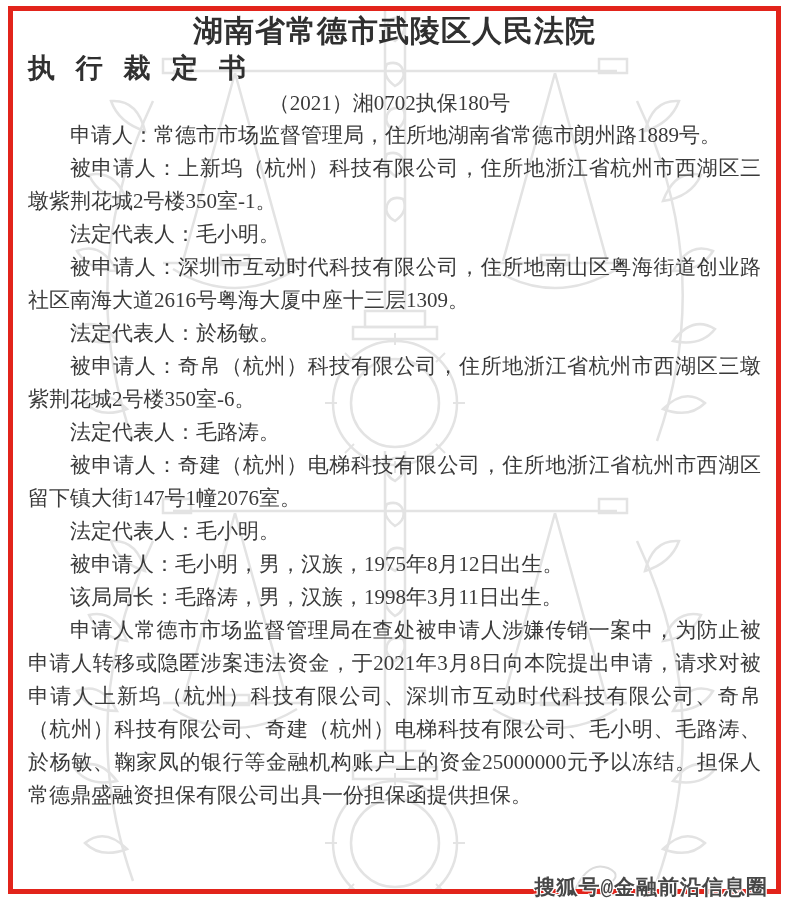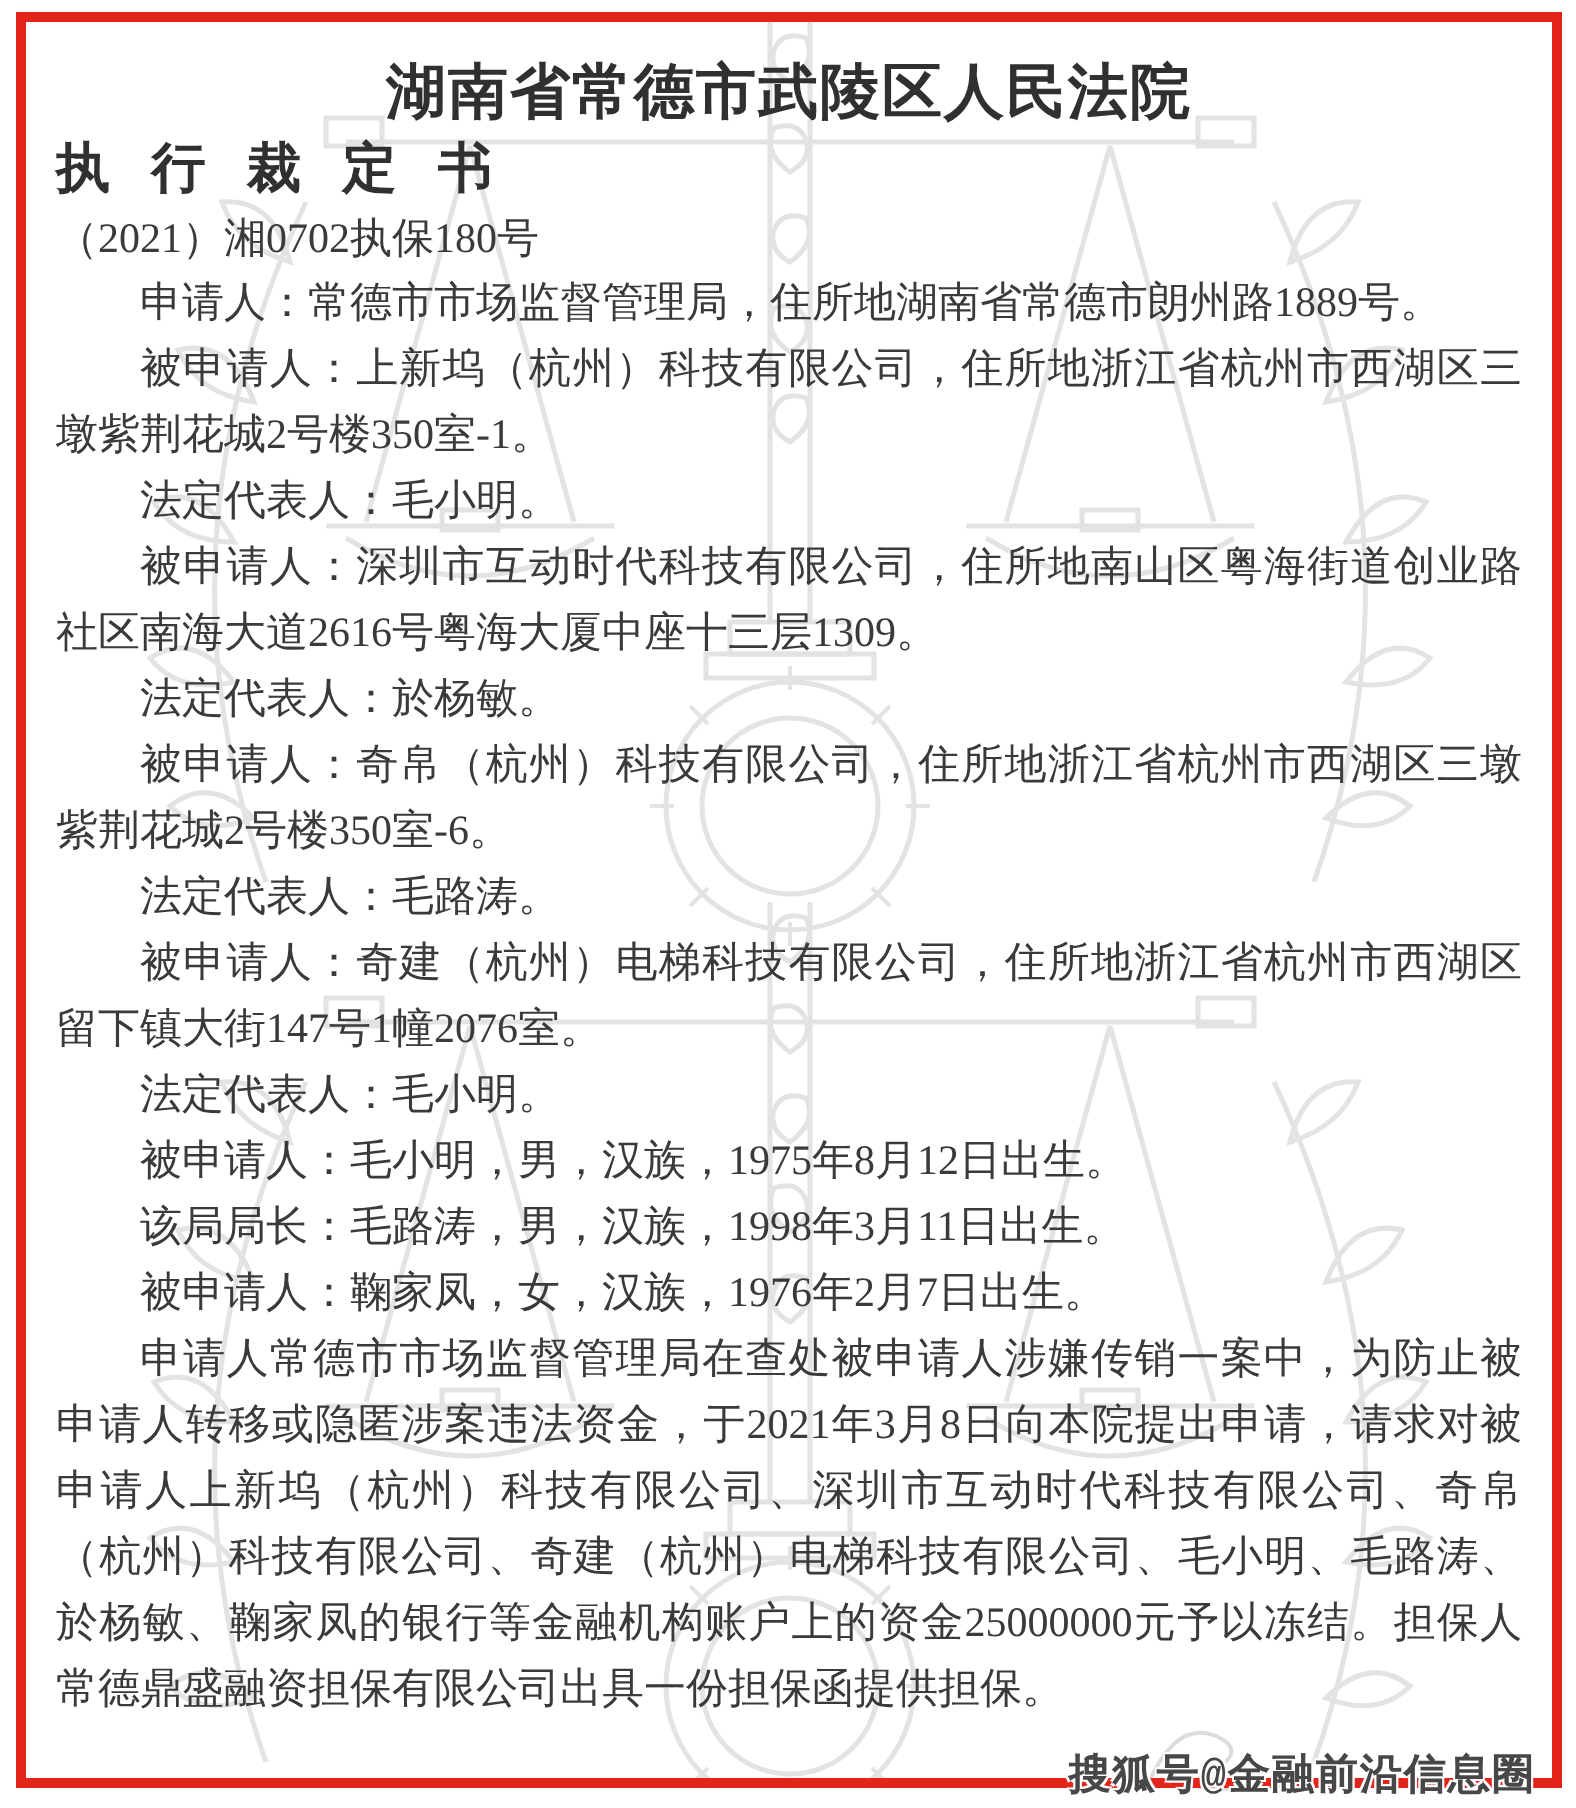--- a/index.html
+++ b/index.html
@@ -38,42 +38,41 @@
   }
   .watermark-layer svg { display: block; }
   .content {
     position: absolute;
     left: 13px;
     top: 11px;
     right: 12px;
     bottom: 15px;
     padding: 0 15px;
     z-index: 1;
-    margin-top: 16px;
   }
   .court-title {
     margin: 2px 0 0 0;
     text-align: center;
     font-size: 30px;
     line-height: 36px;
     font-weight: bold;
     letter-spacing: 1px;
     color: #303030;
   }
   .doc-type {
     margin: 3px 0 0 0;
     text-align: left;
     font-size: 27px;
     line-height: 33px;
     font-weight: bold;
     letter-spacing: 7px;
     color: #303030;
   }
   .case-number {
-    text-align: left;
+    text-align: center;
     font-size: 21px;
     line-height: 26px;
     margin: 5px 10px 3px 0;
     color: var(--body-text, #3a3a3a);
   }
   .doc-body p {
     margin: 0;
     font-size: 21px;
     line-height: 33px;
     text-indent: 2em;
@@ -178,21 +177,20 @@
       <p>被申请人：上新坞（杭州）科技有限公司，住所地浙江省杭州市西湖区三墩紫荆花城2号楼350室-1。</p>
       <p>法定代表人：毛小明。</p>
       <p>被申请人：深圳市互动时代科技有限公司，住所地南山区粤海街道创业路社区南海大道2616号粤海大厦中座十三层1309。</p>
       <p>法定代表人：於杨敏。</p>
       <p>被申请人：奇帛（杭州）科技有限公司，住所地浙江省杭州市西湖区三墩紫荆花城2号楼350室-6。</p>
       <p>法定代表人：毛路涛。</p>
       <p>被申请人：奇建（杭州）电梯科技有限公司，住所地浙江省杭州市西湖区留下镇大街147号1幢2076室。</p>
       <p>法定代表人：毛小明。</p>
       <p>被申请人：毛小明，男，汉族，1975年8月12日出生。</p>
       <p>该局局长：毛路涛，男，汉族，1998年3月11日出生。</p>
-      <p>被申请人：鞠家凤，女，汉族，1976年2月7日出生。</p>
       <p>申请人常德市市场监督管理局在查处被申请人涉嫌传销一案中，为防止被申请人转移或隐匿涉案违法资金，于2021年3月8日向本院提出申请，请求对被申请人上新坞（杭州）科技有限公司、深圳市互动时代科技有限公司、奇帛（杭州）科技有限公司、奇建（杭州）电梯科技有限公司、毛小明、毛路涛、於杨敏、鞠家凤的银行等金融机构账户上的资金25000000元予以冻结。担保人常德鼎盛融资担保有限公司出具一份担保函提供担保。</p>
     </div>
   </div>
 
   <svg class="sohu-swirl" width="70" height="40" viewBox="0 0 70 40" fill="none" stroke="#dcdcdc" stroke-width="2">
     <path d="M6 34 Q20 2 40 10 Q58 18 34 30 Q14 38 64 36"></path>
   </svg>
   <div class="sohu-watermark">搜狐号@金融前沿信息圈</div>
 
 </div>

